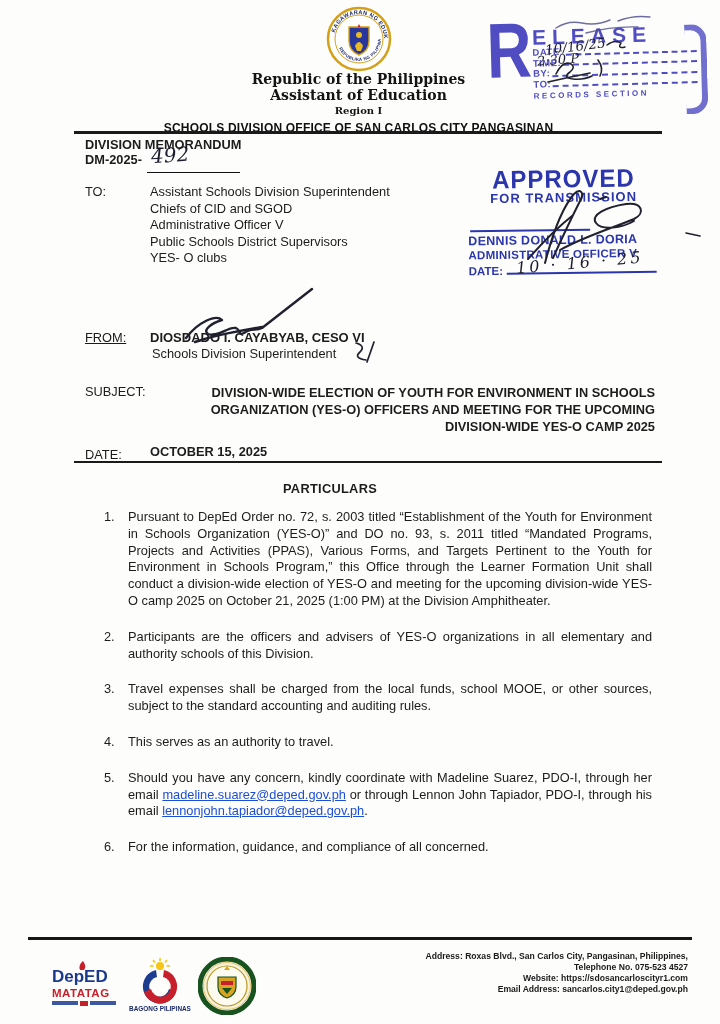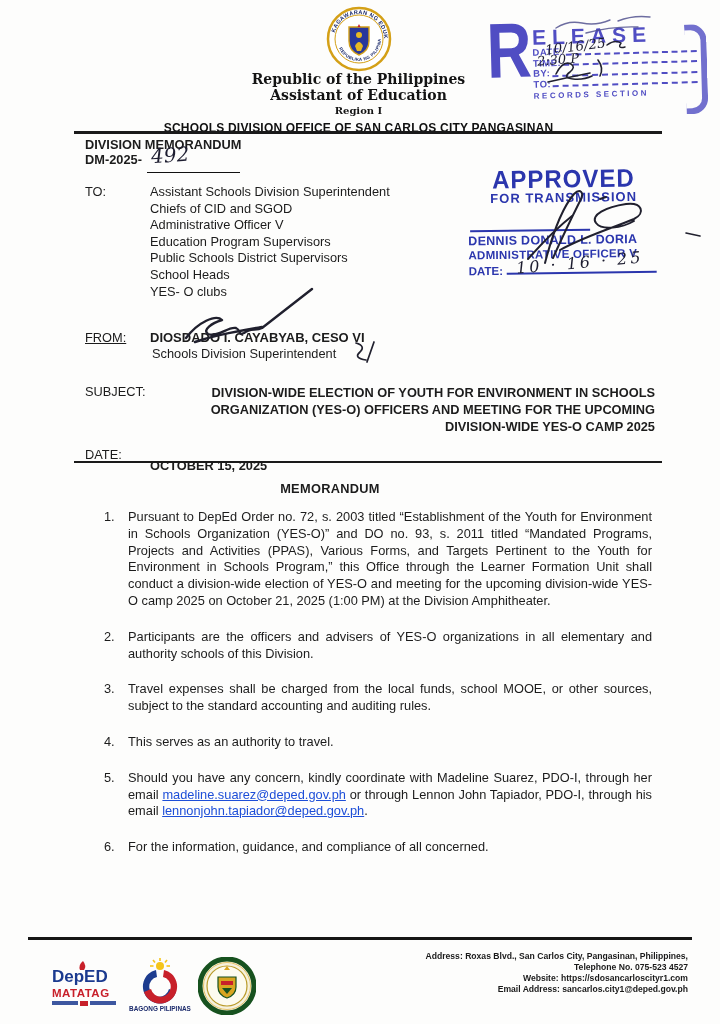--- a/index.html
+++ b/index.html
@@ -18,21 +18,21 @@
   .memo-title{position:absolute;top:137px;left:85px;font-weight:bold;font-size:12.8px;}
   .memo-num{position:absolute;top:152px;left:85px;font-weight:bold;font-size:12.8px;}
   .memo-underline{position:absolute;top:172px;left:147px;width:93px;border-top:1.6px solid #111;}
 
   
   .lbl{position:absolute;left:85px;font-size:12.8px;}
   .to-list{position:absolute;left:150px;top:184px;font-size:12.8px;line-height:16.6px;}
   .from-name{position:absolute;left:150px;top:330px;font-weight:bold;font-size:13px;}
   .from-pos{position:absolute;left:152px;top:346px;font-size:12.8px;}
   .subject-text{position:absolute;left:150px;top:384px;width:505px;font-weight:bold;font-size:12.8px;line-height:17px;text-align:right;}
-  .date-value{position:absolute;left:150px;top:458px;font-weight:bold;font-size:12.8px;}
+  .date-value{position:absolute;left:150px;top:444px;font-weight:bold;font-size:12.8px;}
 
   
   .particulars-heading{position:absolute;top:481px;left:0;width:660px;text-align:center;font-weight:bold;font-size:12.8px;letter-spacing:.3px;}
   .items{position:absolute;top:509px;left:104px;width:548px;}
   .item{display:flex;margin-bottom:19px;font-size:12.8px;line-height:16.8px;}
   .item .num{width:24px;flex:0 0 24px;}
   .item .body{flex:1;text-align:justify;}
   .email-link{color:#1d4ed8;text-decoration:underline;}
 
   
@@ -147,38 +147,36 @@
         <span class="ap-date-line"></span>
       </div>
   </div>
   <span class="hw hw-ap-date">10 · 16 · 25</span>
 
   <div class="lbl" style="top:184px;">TO:</div>
   <div class="to-list">
     <div>Assistant Schools Division Superintendent</div>
     <div>Chiefs of CID and SGOD</div>
     <div>Administrative Officer V</div>
-    <div>Education Program Supervisors</div>
     <div>Public Schools District Supervisors</div>
-    <div>School Heads</div>
     <div>YES- O clubs</div>
   </div>
 
   <div class="lbl" style="top:330px;text-decoration:underline;">FROM:</div>
   <div class="from-name">DIOSDADO I. CAYABYAB, CESO VI</div>
   <div class="from-pos">Schools Division Superintendent</div>
 
   <div class="lbl" style="top:384px;">SUBJECT:</div>
   <div class="subject-text">DIVISION-WIDE ELECTION OF YOUTH FOR ENVIRONMENT IN SCHOOLS ORGANIZATION (YES-O) OFFICERS AND MEETING FOR THE UPCOMING DIVISION-WIDE YES-O CAMP 2025</div>
 
   <div class="lbl" style="top:447px;">DATE:</div>
   <div class="date-value">OCTOBER 15, 2025</div>
   <div class="rule-date"></div>
 
-  <div class="particulars-heading">MEMORANDUM</div>
+  <div class="particulars-heading">PARTICULARS</div>
   <div class="items">
     <div class="item">
       <span class="num">1.</span>
       <span class="body">Pursuant to DepEd Order no. 72, s. 2003 titled “Establishment of the Youth for Environment in Schools Organization (YES-O)” and DO no. 93, s. 2011 titled “Mandated Programs, Projects and Activities (PPAS), Various Forms, and Targets Pertinent to the Youth for Environment in Schools Program,” this Office through the Learner Formation Unit shall conduct a division-wide election of YES-O and meeting for the upcoming division-wide YES-O camp 2025 on October 21, 2025 (1:00 PM) at the Division Amphitheater.</span>
     </div>
     <div class="item">
       <span class="num">2.</span>
       <span class="body">Participants are the officers and advisers of YES-O organizations in all elementary and authority schools of this Division.</span>
     </div>
     <div class="item">

